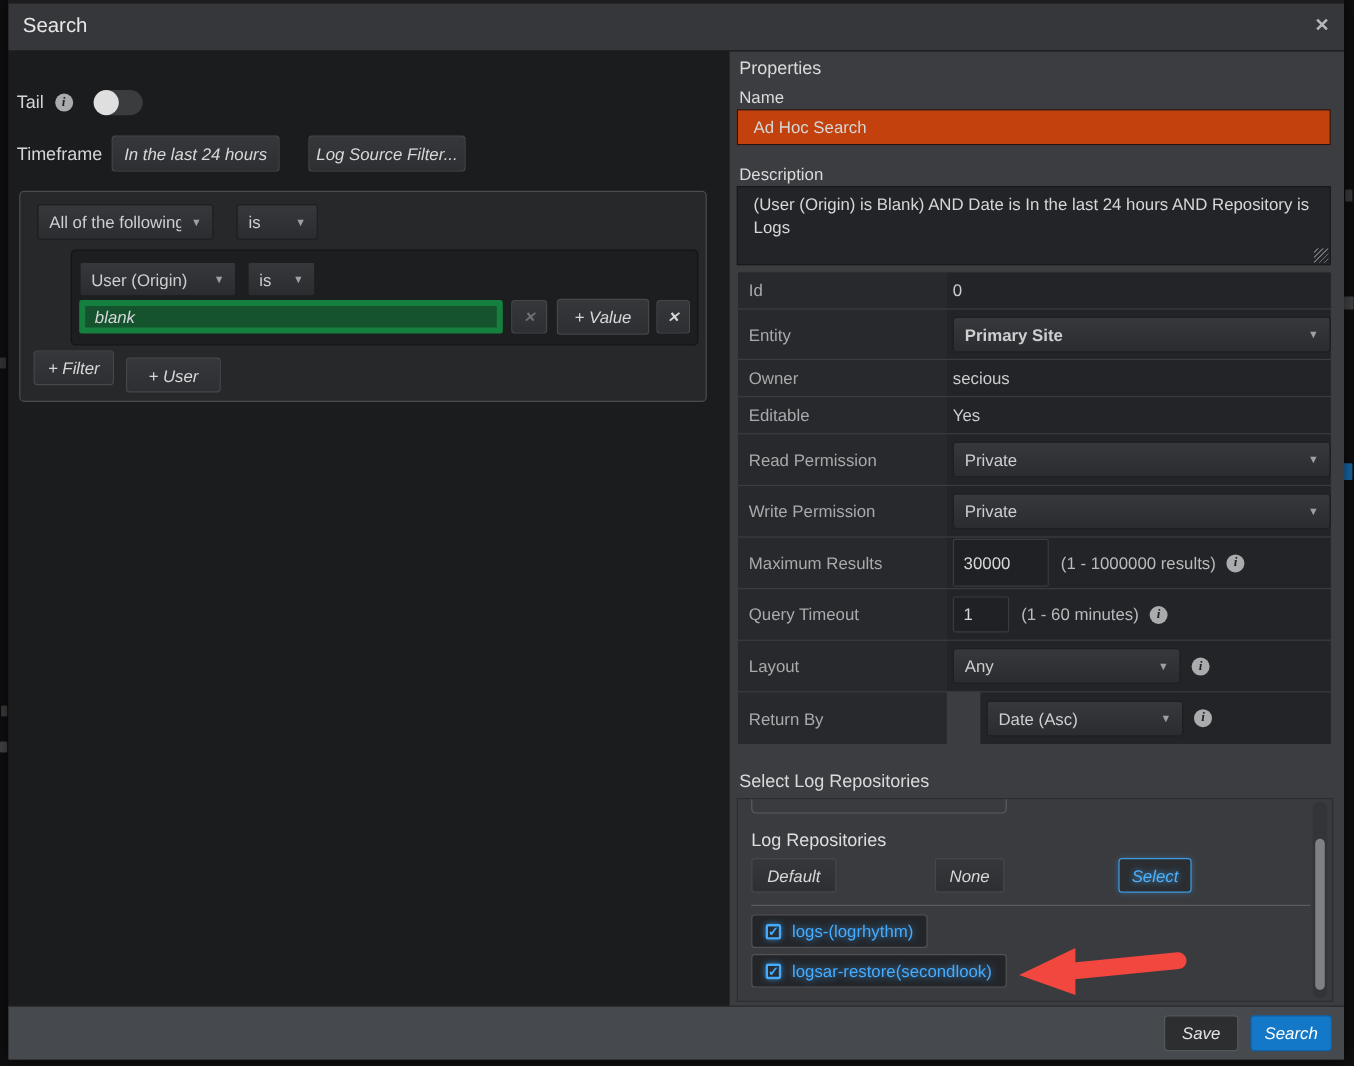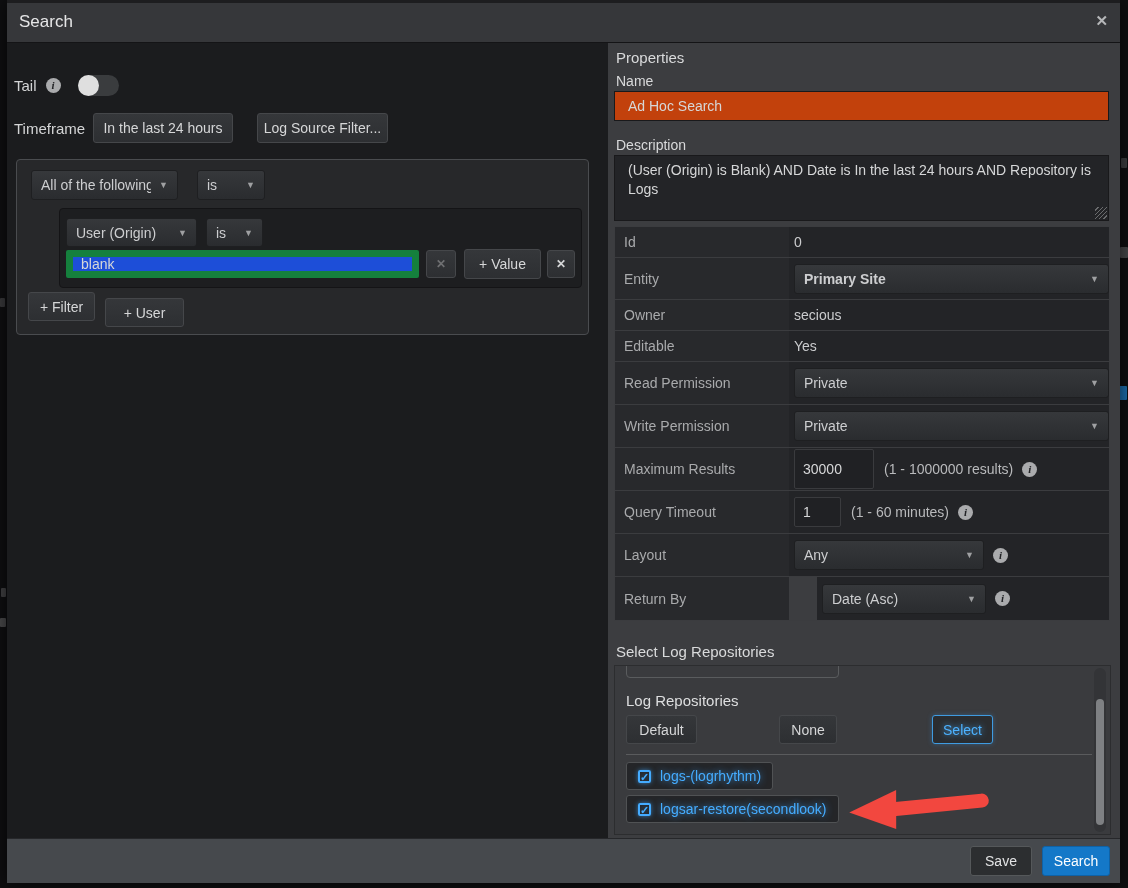--- a/index.html
+++ b/index.html
@@ -18,21 +18,21 @@
   .main { flex:1 1 auto; display:flex; min-height:0; }
   .left-pane  { width:601px; background:#1b1c1e; position:relative; }
   .right-pane { flex:1; background:#3c3d40; position:relative; color:#cbccce; }
 
   .footer { flex:0 0 auto; height:45px; background:#46494d; border-top:1px solid #26272a;
     display:flex; justify-content:flex-end; align-items:center; gap:10px; padding-right:10px; }
 
   
   .btn { display:inline-flex; align-items:center; justify-content:center;
     background:linear-gradient(#35373a,#2d2f32); border:1px solid #45474a; border-radius:3px;
-    color:#d6d7d8; font-size:14px; cursor:pointer; }
+    color:#d6d7d8; font-size:14px; cursor:pointer;font-style:italic; }
   .dd  { position:absolute; display:flex; align-items:center;
     background:linear-gradient(#36383b,#2a2c2f); border:1px solid #1e1f21; border-radius:3px;
     color:#cdced0; font-size:14px; padding:0 9px; cursor:pointer; }
   .dd .dd-label { flex:1; white-space:nowrap; overflow:hidden; }
   .dd .caret { font-size:9px; color:#9fa0a2; margin-left:8px; }
   .info { display:inline-block; width:15px; height:15px; border-radius:50%; background:#aaabad;
     color:#222326; font-size:11px; font-weight:bold; text-align:center; line-height:15px;
     font-family:"Liberation Serif", serif; font-style:italic; }
   .tinput { background:#202124; border:1px solid #3a3b3e; border-radius:2px; color:#d6d7d8;
     font-size:14px; font-family:"Liberation Sans", sans-serif; padding:0 8px; }
@@ -48,21 +48,21 @@
   .tf-btn1 { position:absolute; left:86px;  top:70px; width:140px; height:30px; }
   .tf-btn2 { position:absolute; left:250px; top:70px; width:131px; height:30px; }
 
   .filter-box { position:absolute; left:9px; top:116px; width:573px; height:176px;
     background:#27282a; border:1px solid #4a4c4f; border-radius:4px; }
   .inner-box { position:absolute; left:42px; top:48px; width:523px; height:80px;
     background:#1d1e20; border:1px solid #141416; border-radius:4px; }
   .f-add1 { position:absolute; left:11px; top:132px; width:67px; height:29px; }
   .f-add2 { position:absolute; left:88px; top:138px; width:79px; height:29px; }
   .val-input { position:absolute; left:6px; top:41px; width:353px; height:28px;
-    background:#1d4ed8; border:7px solid #15803d; }
+    background:#14532d; border:5px solid #15803d;font-style:italic; }
   .x-dim { position:absolute; left:366px; top:41px; width:30px; height:28px; color:#6f7072; font-weight:bold; font-size:12px; }
   .addval { position:absolute; left:404px; top:40px; width:77px; height:30px; }
   .x-lit { position:absolute; left:487px; top:41px; width:28px; height:28px; font-weight:bold; font-size:12px; }
 
   
   .sec-title { position:absolute; left:8px; font-size:15px; color:#d9dadb; }
   .fld-label { position:absolute; left:8px; font-size:14px; color:#d9dadb; }
   .name-input { position:absolute; left:6px; top:48px; width:495px; height:30px;
     background:#c2410c; border:1px solid #19191b; color:#d6d7d8; font-size:14px; padding:0 13px; }
   .desc-area { position:absolute; left:6px; top:112px; width:495px; height:66px;

